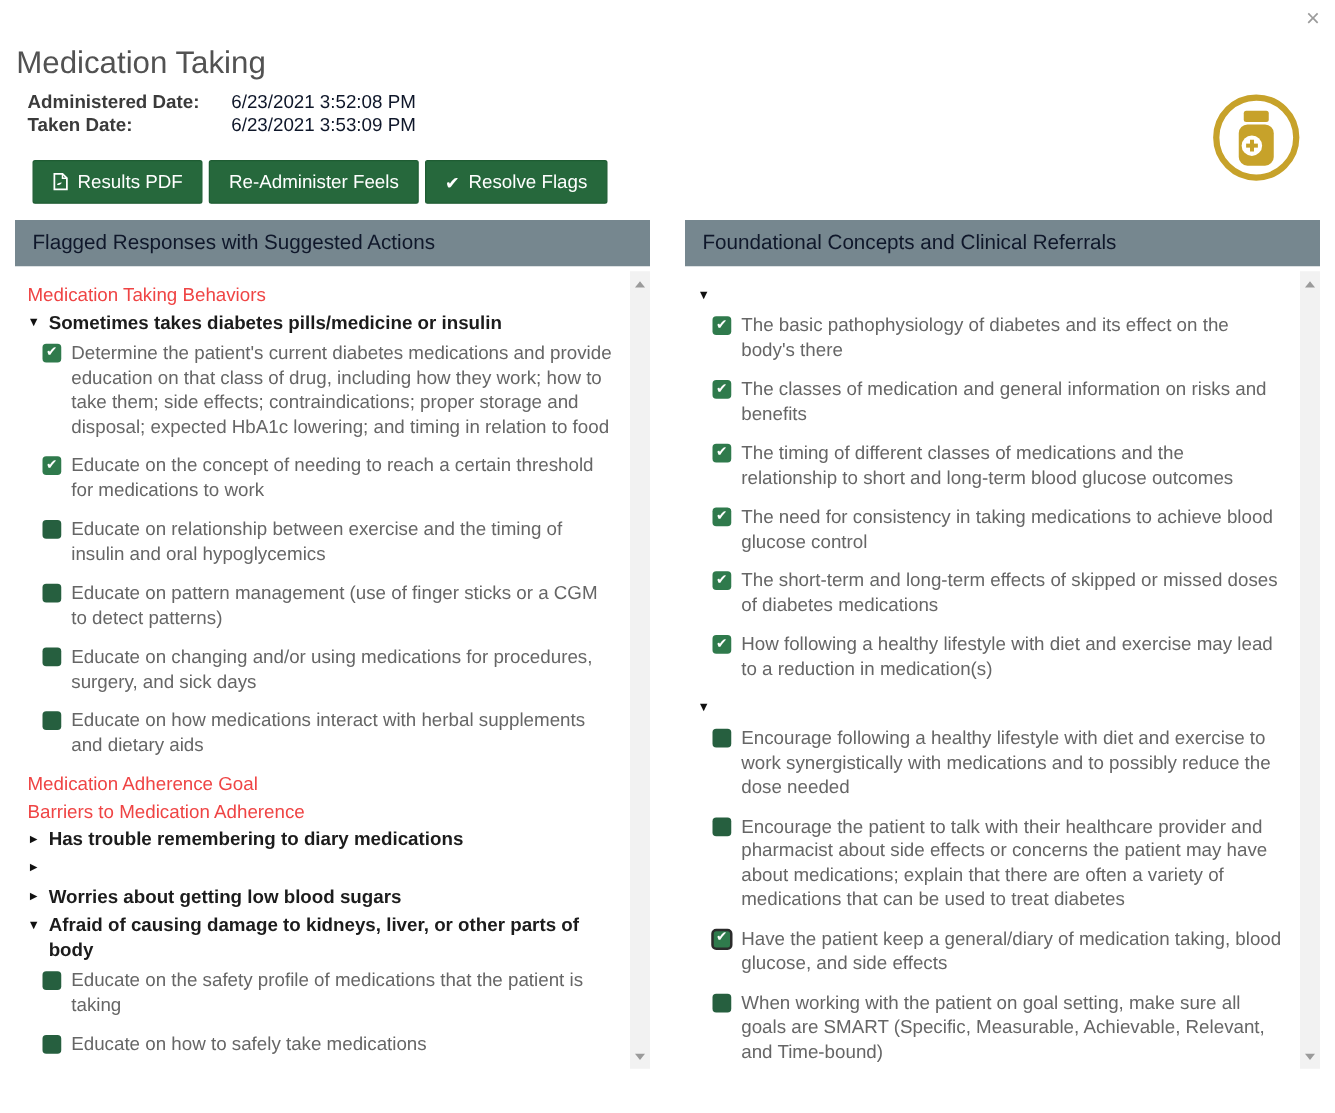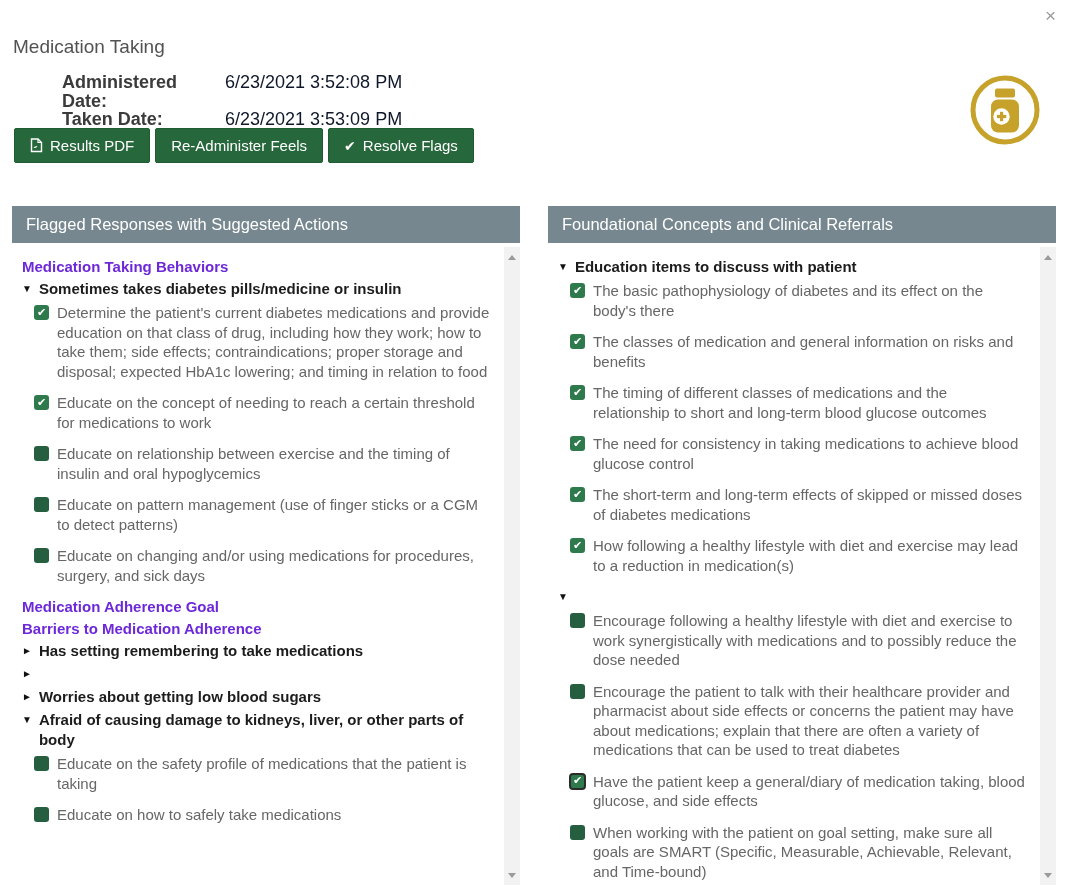--- a/index.html
+++ b/index.html
@@ -5,56 +5,56 @@
   * { margin:0; padding:0; box-sizing:border-box; }
   html,body { width:1068px; height:890px; background:#ffffff; overflow:hidden;
               font-family:"Liberation Sans","DejaVu Sans",sans-serif; }
   .stage { position:relative; width:1068px; height:890px; background:#fff; }
 
   
   .close-x { position:absolute; top:6px; right:12px; font-size:19px; color:#9b9b9b;
              cursor:pointer; line-height:1; }
 
   
-  .page-title { position:absolute; left:13px; top:36px; font-size:19px; color:#525252; }
-  .date-table { position:absolute; left:22px; top:73px; font-size:18px;margin-left:40px; }
+  .page-title { position:absolute; left:13px; top:36px; font-size:25px; color:#525252; }
+  .date-table { position:absolute; left:22px; top:73px; font-size:15px; }
   .date-row { display:flex; line-height:18.5px; }
   .date-row .lbl { width:163px; font-weight:bold; color:#3b3b3b; }
   .date-row .val { color:#0f172a; }
 
   
-  .btn-row { position:absolute; left:14px; top:128px; display:flex; gap:5px; }
+  .btn-row { position:absolute; left:26px; top:128px; display:flex; gap:5px; }
   .btn { display:inline-flex; align-items:center; gap:7px; height:35px; padding:0 15px;
          background:#26683c; color:#ffffff; font-size:15px; border:1px solid #1f5c33;
          border-radius:2px; cursor:pointer; white-space:nowrap; }
   .btn svg { display:block; }
   .btn .chk { font-size:14px; }
 
   
   .pill-wrap { position:absolute; left:968px; top:73px; width:74px; height:74px; }
 
   
   .panels { position:absolute; top:176px; left:12px; width:1044px; display:flex; gap:28px; }
   .panel { width:508px; height:685px; background:#fff; }
-  .panel-head { height:37px; background:#76878f; color:#ffffff; font-size:16.5px;
-                display:flex; align-items:center; padding:0 14px;margin-top:30px; }
+  .panel-head { height:37px; background:#76878f; color:#0f172a; font-size:16.5px;
+                display:flex; align-items:center; padding:0 14px; }
   .panel-body { position:relative; height:648px; padding:13px 30px 0 10px; overflow:hidden; }
 
   
   .sbar { position:absolute; top:4px; right:0; bottom:6px; width:16px; background:#f2f2f2; }
   .sb-arrow { position:absolute; left:0; width:16px; height:16px; display:flex;
               align-items:center; justify-content:center; cursor:pointer; }
   .sb-arrow.up { top:2px; } .sb-arrow.down { bottom:2px; }
   .tri-up { width:0; height:0; border-left:4px solid transparent; border-right:4px solid transparent;
             border-bottom:5px solid #9b9b9b; }
   .tri-down { width:0; height:0; border-left:4px solid transparent; border-right:4px solid transparent;
               border-top:5px solid #9b9b9b; }
 
   
-  .row-header { font-size:15px; font-weight:bold; color:#6d28d9; line-height:20px; margin:1px 0 2px 0; }
+  .row-header { font-size:15px; font-weight:normal; color:#ef4444; line-height:20px; margin:1px 0 2px 0; }
   .row-flag { display:flex; align-items:flex-start; gap:7px; font-size:15px; font-weight:bold;
               color:#1c1c1c; line-height:20px; margin:1px 0 3px 0; cursor:pointer; }
   .row-flag .marker { font-size:10px; line-height:20px; color:#111; }
   .row-plain { font-size:15px; color:#4a4a4a; line-height:20px; padding-left:22px; margin:0 0 2px 0; }
   .row-action { display:flex; align-items:flex-start; gap:8px; margin:4px 0 12px 12px;
                 font-size:15px; color:#666666; line-height:19.5px; }
   .cb { flex:0 0 15px; width:15px; height:15px; margin-top:2px; border-radius:3px;
         display:flex; align-items:center; justify-content:center; cursor:pointer; }
   .cb.checked { background:#2f7a4c; color:#fff; font-size:11px; font-weight:bold; }
   .cb.filled  { background:#265f3f; color:transparent; }
@@ -135,25 +135,29 @@
               <span>Educate on relationship between exercise and the timing of insulin and oral hypoglycemics</span>
             </div>
             <div class="row-action">
               <span class="cb filled"></span>
               <span>Educate on pattern management (use of finger sticks or a CGM to detect patterns)</span>
             </div>
             <div class="row-action">
               <span class="cb filled"></span>
               <span>Educate on changing and/or using medications for procedures, surgery, and sick days</span>
             </div>
+            <div class="row-action">
+              <span class="cb filled"></span>
+              <span>Educate on how medications interact with herbal supplements and dietary aids</span>
+            </div>
             <div class="row-header">Medication Adherence Goal</div>
             <div class="row-header">Barriers to Medication Adherence</div>
             <div class="row-flag">
               <span class="marker">►</span>
-              <span>Has setting remembering to take medications</span>
+              <span>Has trouble remembering to diary medications</span>
             </div>
             <div class="row-flag">
               <span class="marker">►</span>
             </div>
             <div class="row-flag">
               <span class="marker">►</span>
               <span>Worries about getting low blood sugars</span>
             </div>
             <div class="row-flag">
               <span class="marker">▼</span>
@@ -178,21 +182,20 @@
         </div>
       </div>
     </div>
 
     <div class="panel">
       <div class="panel-head">Foundational Concepts and Clinical Referrals</div>
       <div class="panel-body">
         <div id="list-right">
             <div class="row-flag">
               <span class="marker">▼</span>
-              <span>Education items to discuss with patient</span>
             </div>
             <div class="row-action">
               <span class="cb checked">✔</span>
               <span>The basic pathophysiology of diabetes and its effect on the body's there</span>
             </div>
             <div class="row-action">
               <span class="cb checked">✔</span>
               <span>The classes of medication and general information on risks and benefits</span>
             </div>
             <div class="row-action">

